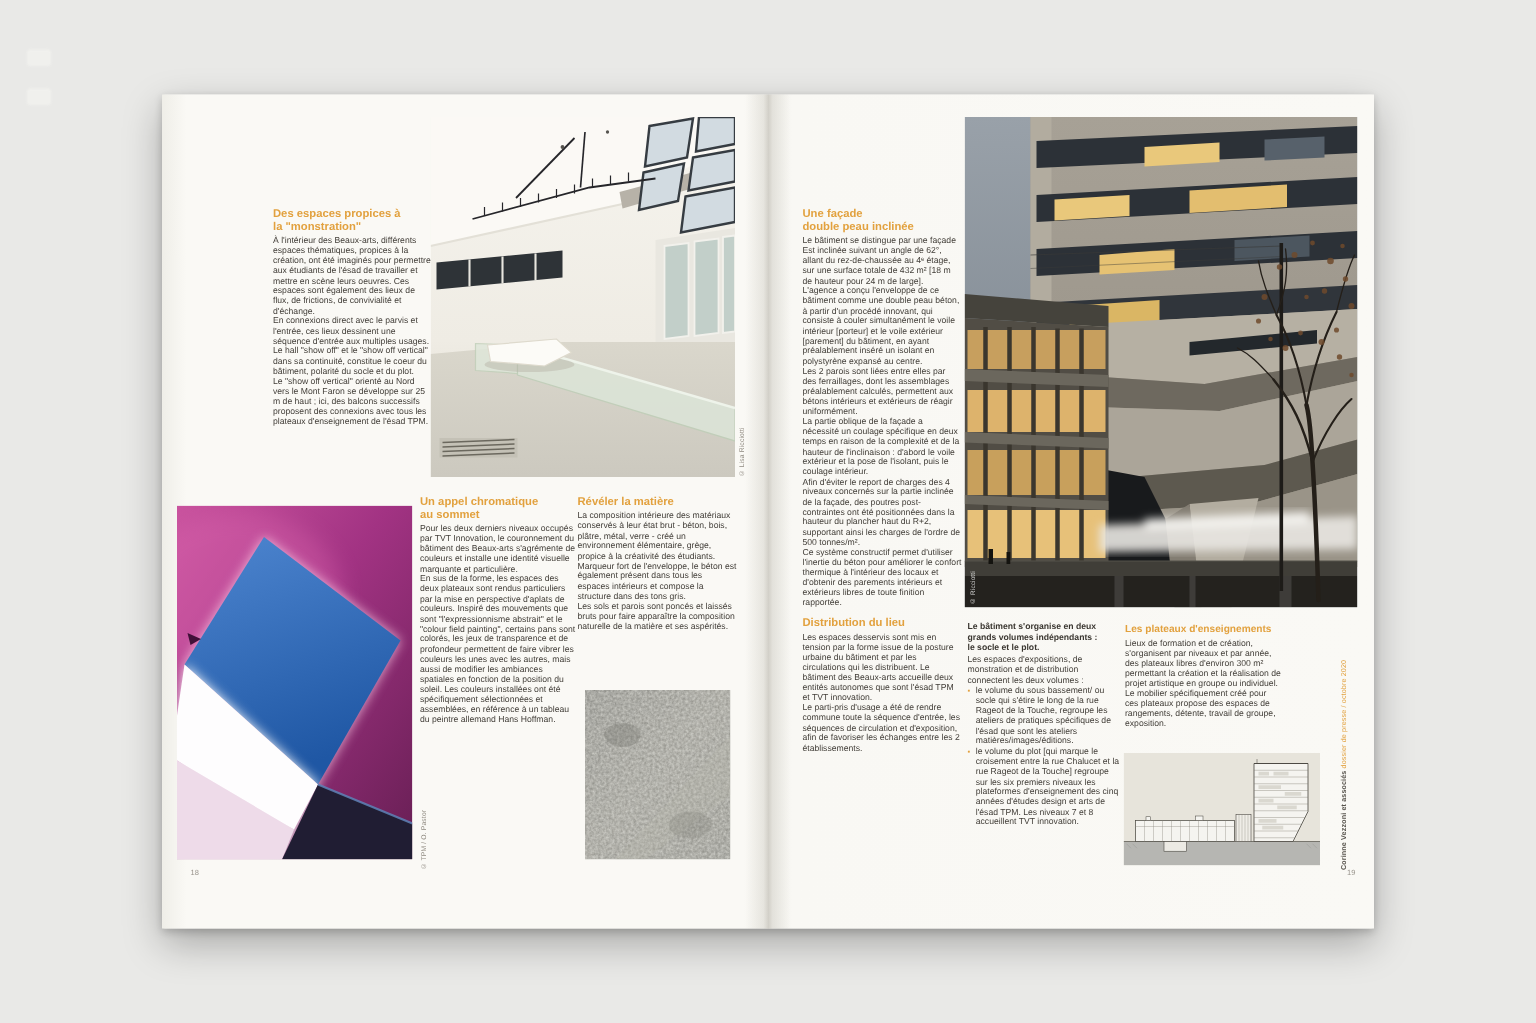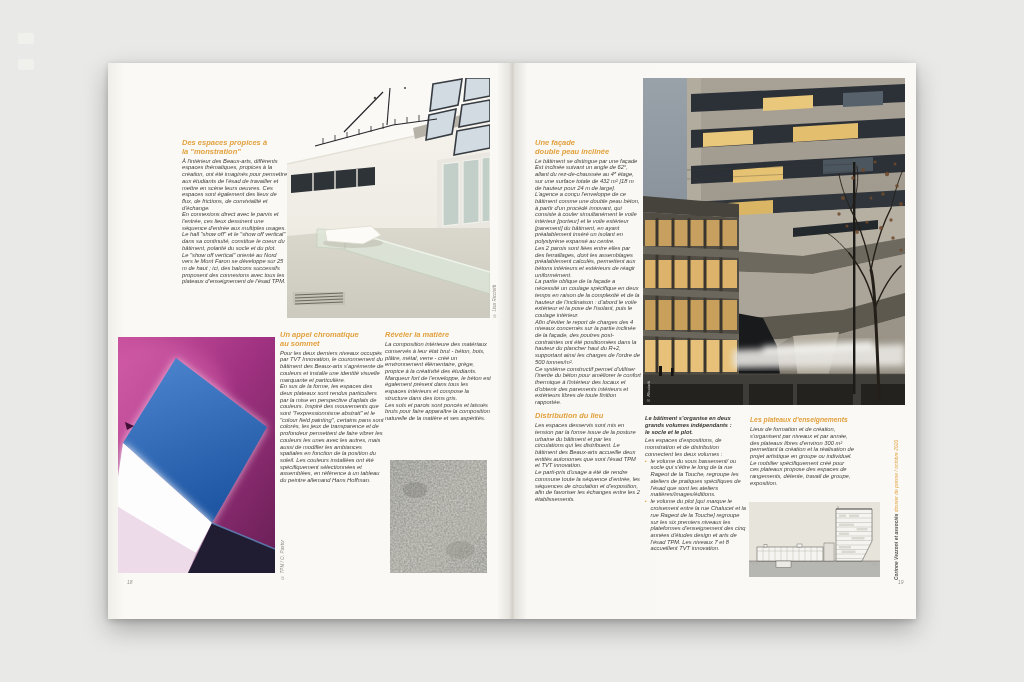--- a/index.html
+++ b/index.html
@@ -7,21 +7,20 @@
     width:1024px;height:682px;overflow:hidden;
     background:#e9e9e7;
     font-family:"Liberation Sans","DejaVu Sans",sans-serif;
     position:relative;
   }
   .speck{position:absolute;background:#f3f3f0;border-radius:2px;opacity:.75;filter:blur(.6px);}
   .spread{
     position:absolute;left:108px;top:63px;width:808px;height:556px;
     box-shadow:0 10px 26px rgba(0,0,0,.28),0 2px 6px rgba(0,0,0,.18);
     border-radius:2px;
-    font-style:italic;
   }
   .scale{width:1616px;height:1112px;transform:scale(.5);transform-origin:0 0;position:relative;}
   .page{position:absolute;top:0;width:808px;height:1112px;}
   .page.left{left:0;background:linear-gradient(90deg,#efeee8 0%,#faf9f5 4%,#faf9f5 96%,#f2f1eb 100%);}
   .page.right{left:808px;background:linear-gradient(90deg,#edece6 0%,#f9f8f4 4%,#faf9f5 100%);}
   .gutter{position:absolute;left:778px;top:0;width:60px;height:1112px;pointer-events:none;
     background:linear-gradient(90deg,rgba(0,0,0,0) 0%,rgba(60,50,35,.07) 40%,rgba(60,50,35,.16) 50%,rgba(60,50,35,.07) 60%,rgba(0,0,0,0) 100%);}
   .abs{position:absolute;}
   .h1{font-weight:700;font-size:15px;line-height:17px;color:#E2A13E;white-space:pre-line;margin:0 0 5px 0;}
   .h1.small{font-size:13.5px;}

